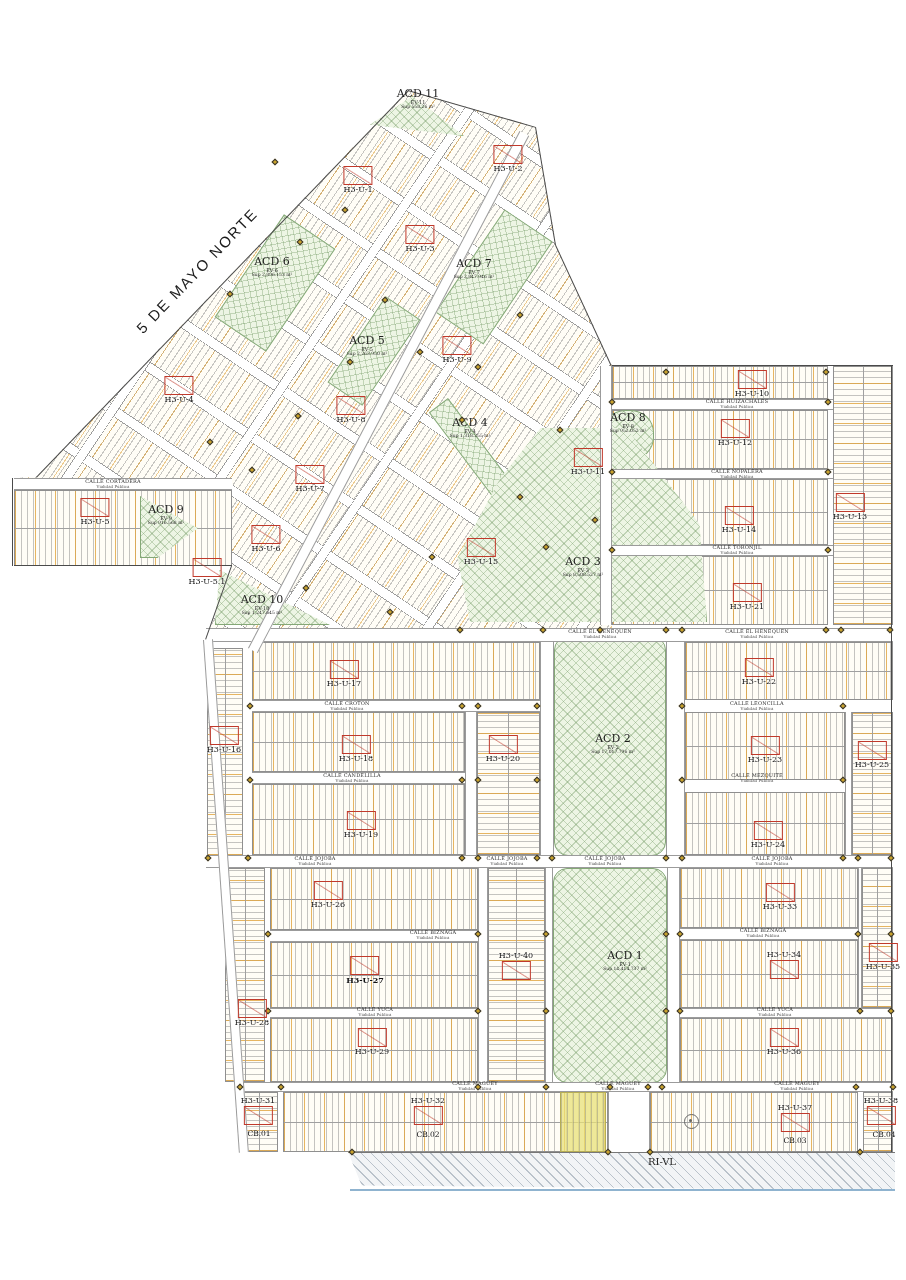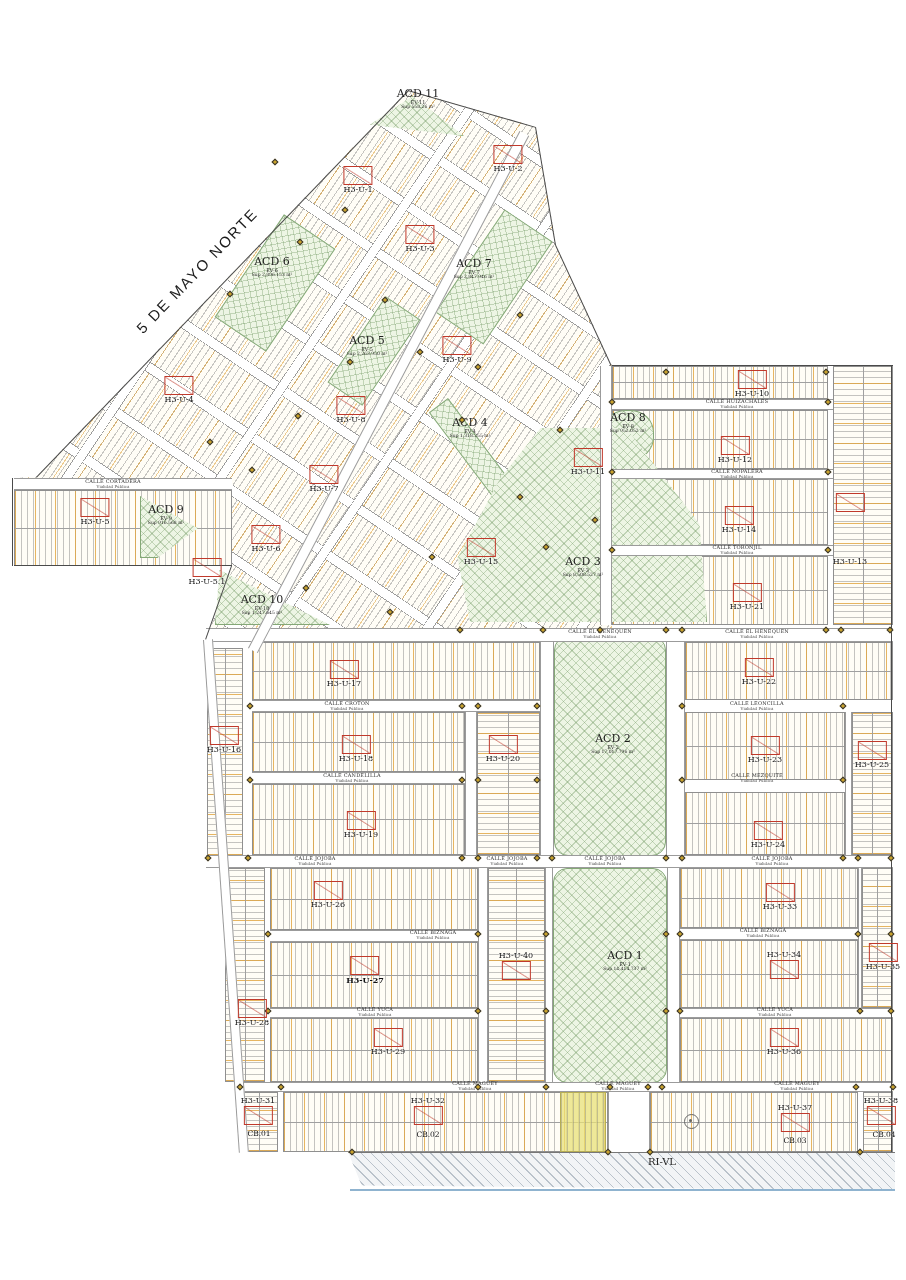--- a/index.html
+++ b/index.html
@@ -310,45 +310,45 @@
       <div class="mlbl">H3-U-5</div>
     </div>
     <div class="marker" style="left: 207px; top: 558px;">
       <div class="mbox"></div>
       <div class="mlbl">H3-U-5.1</div>
     </div>
     <div class="marker" style="left: 266px; top: 525px;">
       <div class="mbox"></div>
       <div class="mlbl">H3-U-6</div>
     </div>
-    <div class="marker" style="left: 324px; top: 465px;">
+    <div class="marker" style="left: 310px; top: 465px;">
       <div class="mbox"></div>
       <div class="mlbl">H3-U-7</div>
     </div>
     <div class="marker" style="left: 351px; top: 396px;">
       <div class="mbox"></div>
       <div class="mlbl">H3-U-8</div>
     </div>
     <div class="marker" style="left: 457px; top: 336px;">
       <div class="mbox"></div>
       <div class="mlbl">H3-U-9</div>
     </div>
     <div class="marker" style="left: 752px; top: 370px;">
       <div class="mbox"></div>
       <div class="mlbl">H3-U-10</div>
     </div>
     <div class="marker" style="left: 588px; top: 448px;">
       <div class="mbox"></div>
       <div class="mlbl">H3-U-11</div>
     </div>
-    <div class="marker" style="left: 735px; top: 436px;">
+    <div class="marker" style="left: 735px; top: 419px;">
       <div class="mbox"></div>
       <div class="mlbl">H3-U-12</div>
     </div>
-    <div class="marker" style="left: 850px; top: 493px; gap: 45px;">
+    <div class="marker" style="left: 850px; top: 493px;">
       <div class="mbox"></div>
       <div class="mlbl">H3-U-13</div>
     </div>
     <div class="marker" style="left: 739px; top: 506px;">
       <div class="mbox"></div>
       <div class="mlbl">H3-U-14</div>
     </div>
     <div class="marker" style="left: 481px; top: 538px;">
       <div class="mbox"></div>
       <div class="mlbl">H3-U-15</div>
@@ -398,21 +398,21 @@
       <div class="mlbl">H3-U-26</div>
     </div>
     <div class="marker" style="left: 365px; top: 956px; font-weight: bold;">
       <div class="mbox"></div>
       <div class="mlbl">H3-U-27</div>
     </div>
     <div class="marker" style="left: 252px; top: 999px;">
       <div class="mbox"></div>
       <div class="mlbl">H3-U-28</div>
     </div>
-    <div class="marker" style="left: 372px; top: 1028px; padding-left: 32px;">
+    <div class="marker" style="left: 372px; top: 1028px;">
       <div class="mbox"></div>
       <div class="mlbl">H3-U-29</div>
     </div>
     <div class="marker" style="left: 516px; top: 951px;">
       <div class="mlbl">H3-U-40</div>
       <div class="mbox"></div>
     </div>
     <div class="marker" style="left: 258px; top: 1096px;">
       <div class="mlbl">H3-U-31</div>
       <div class="mbox"></div>

